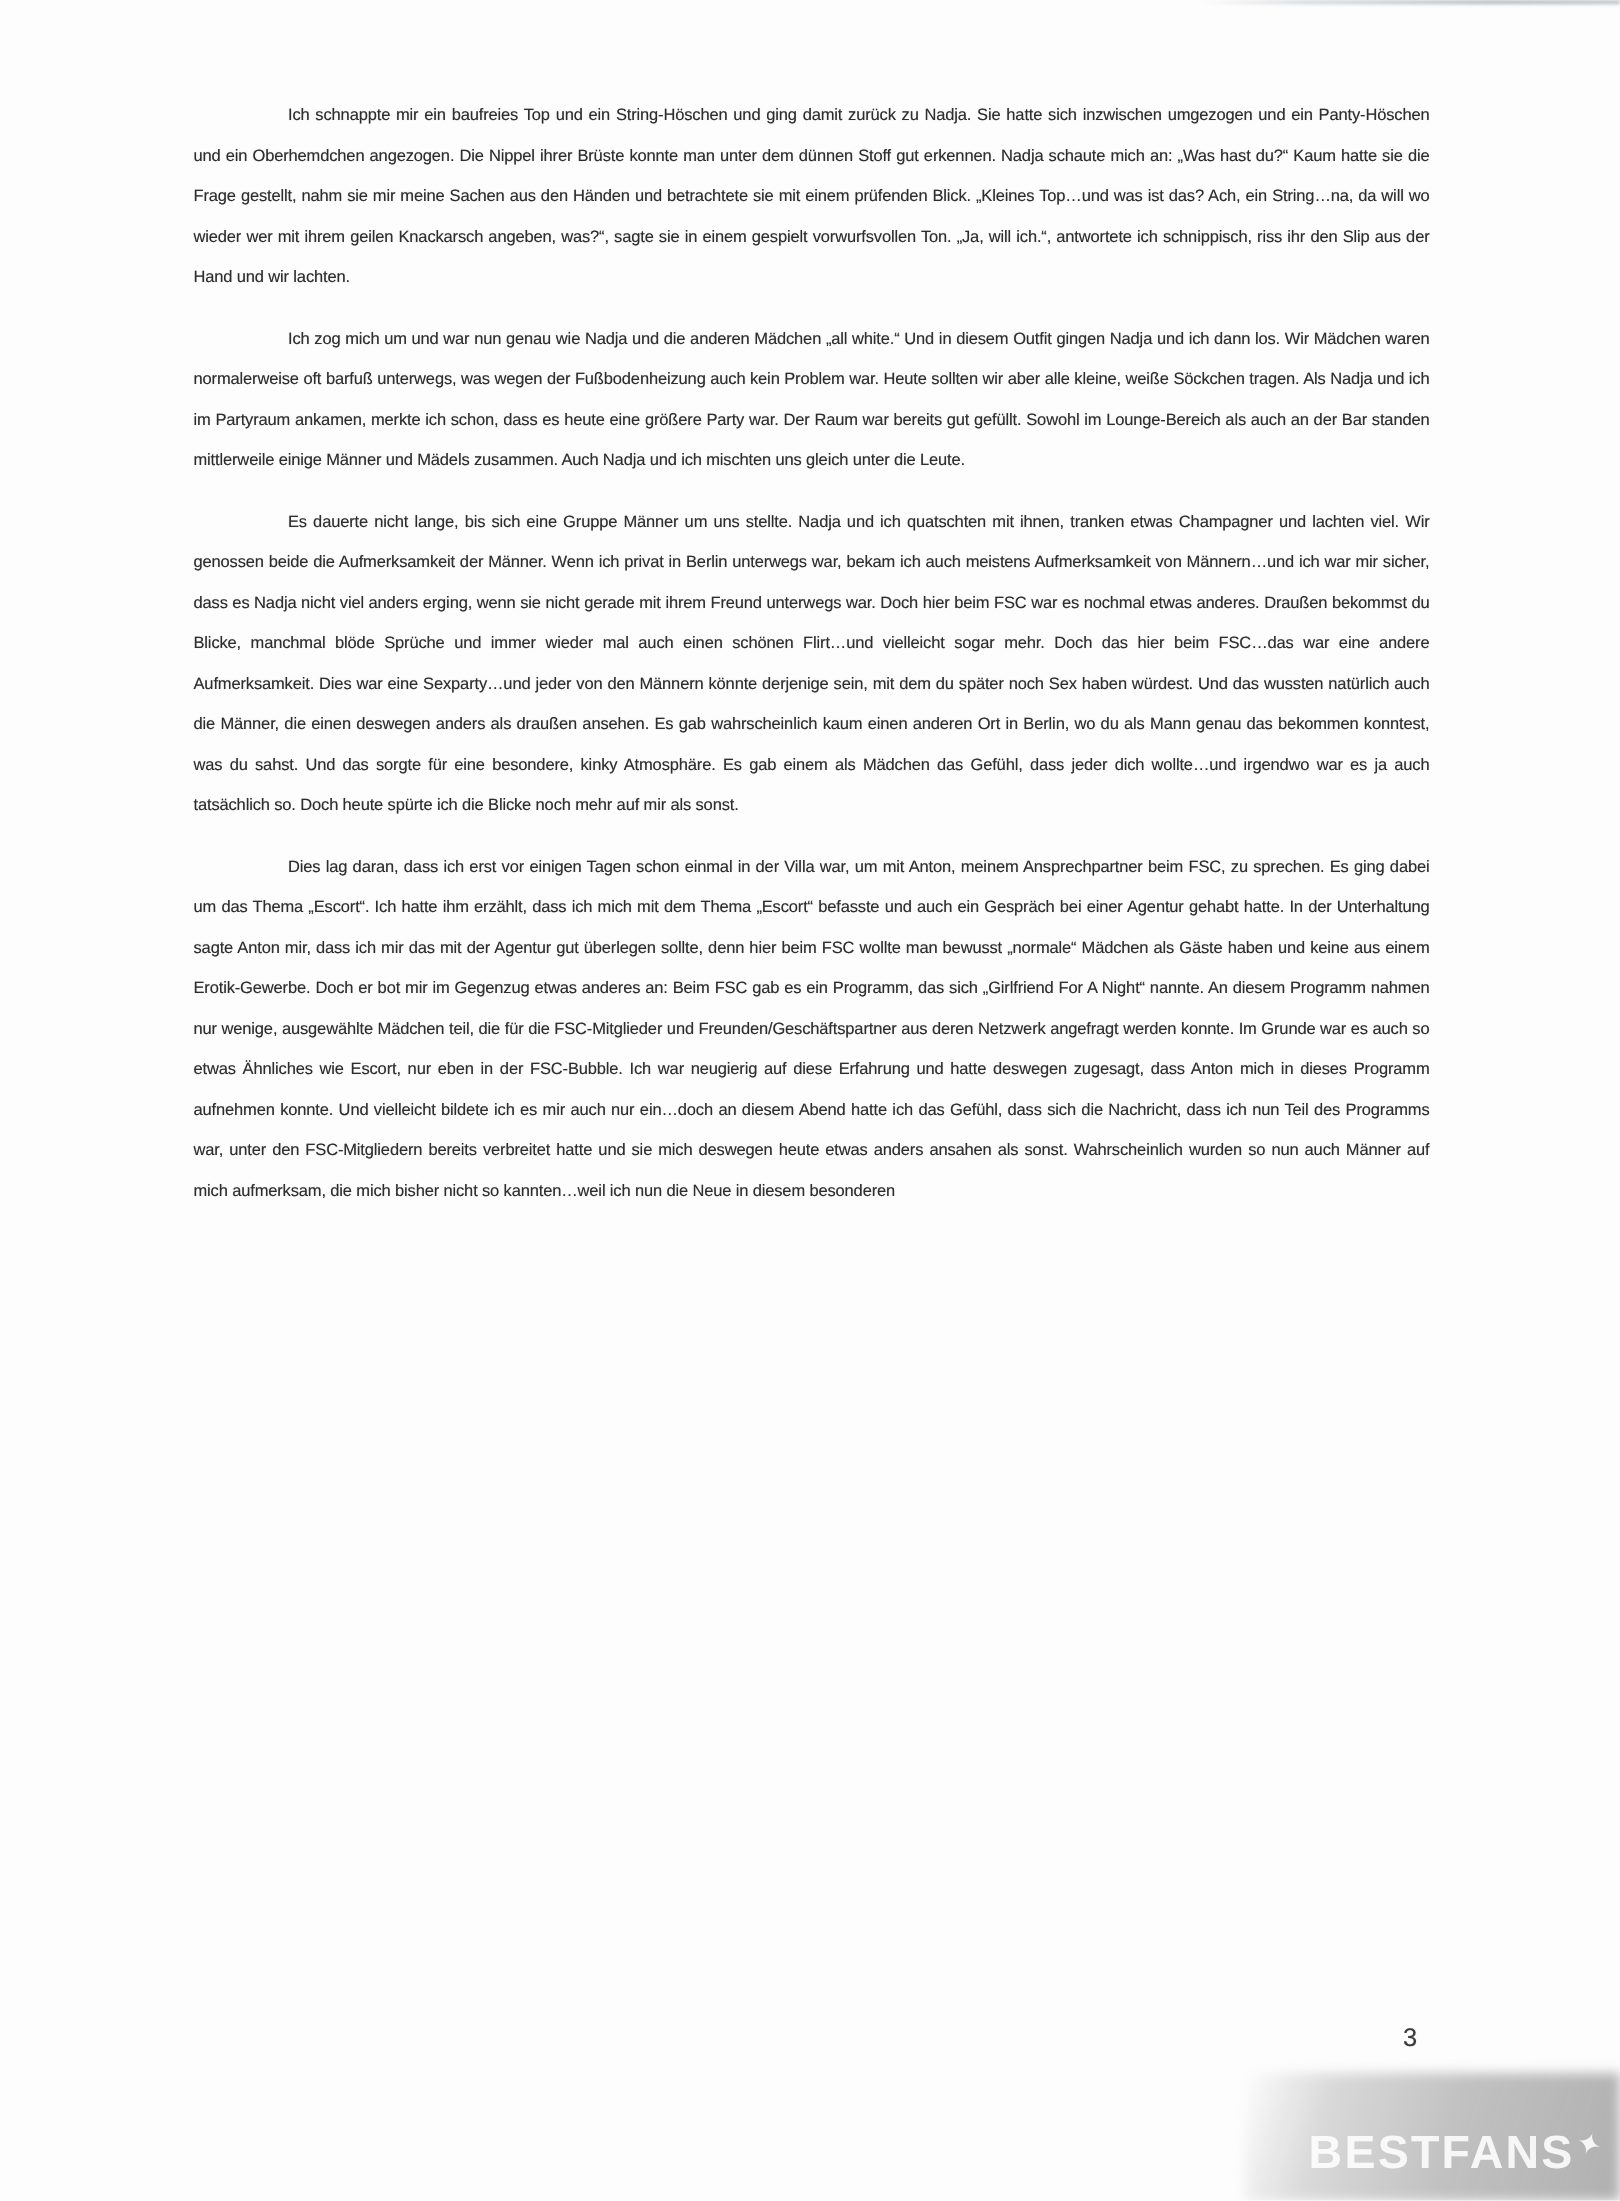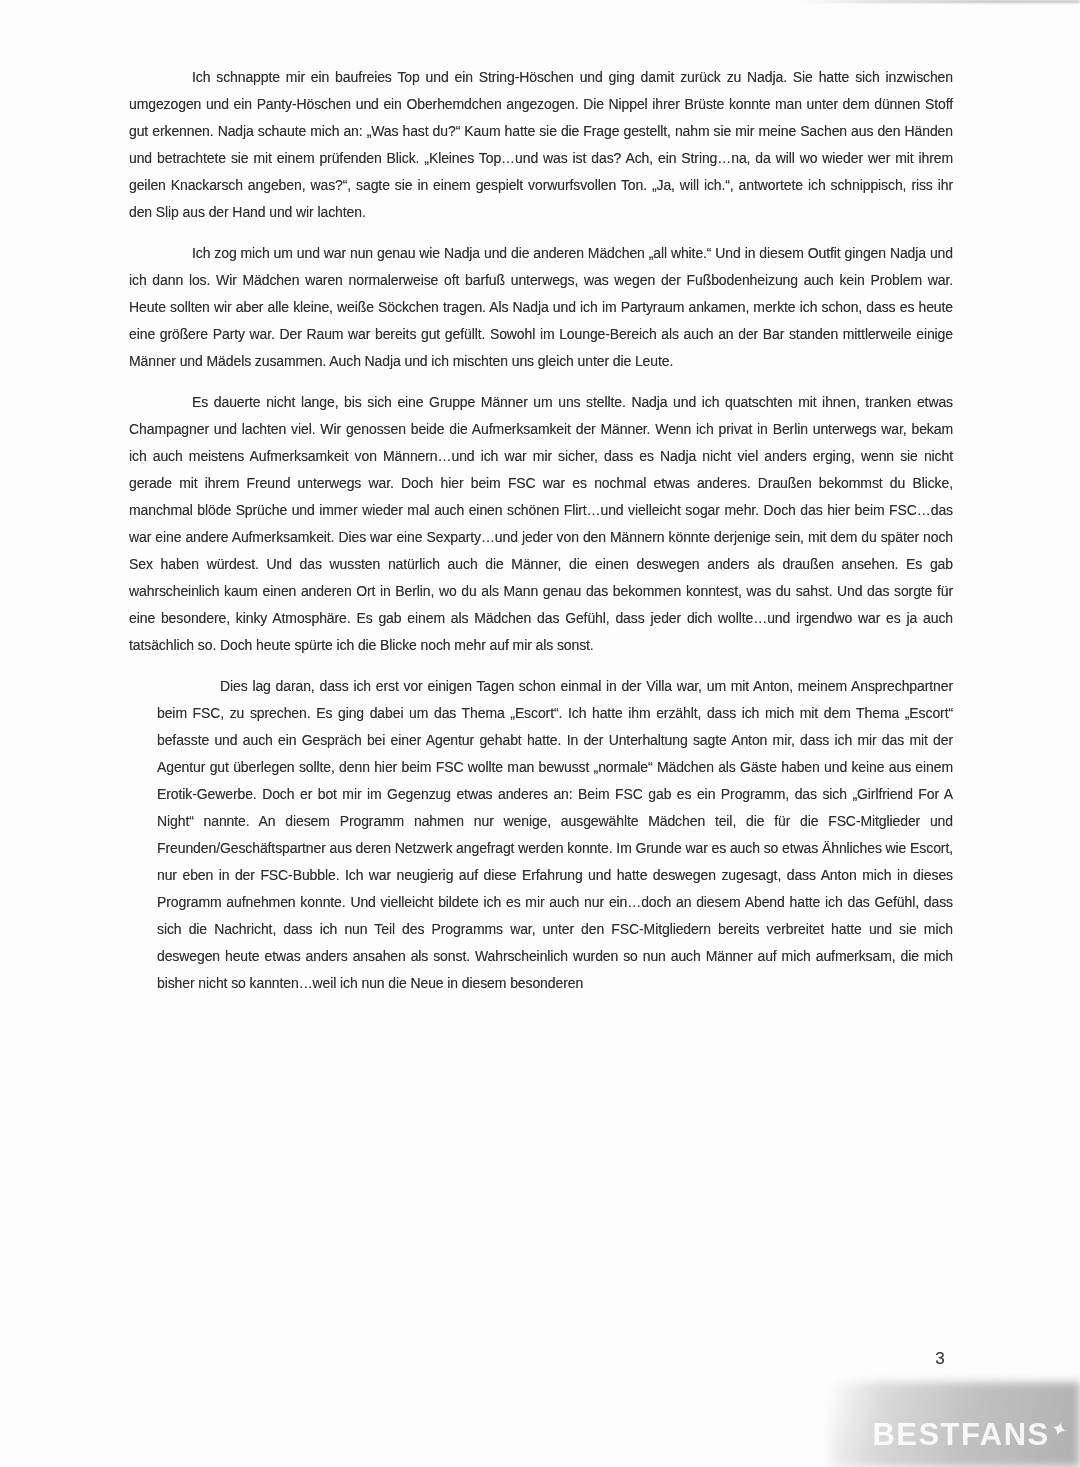--- a/index.html
+++ b/index.html
@@ -37,32 +37,32 @@
       rgba(100,110,125,0.22) 25%,
       rgba(60,70,85,0.32) 70%,
       rgba(60,70,85,0.28) 100%);
     filter: blur(1px);
   }
   .page-text {
     position: absolute;
     left: 129px;
     top: 64px;
     width: 824px;
-    font-size: 14px;
+    font-size: 11px;
     line-height: 27px;
     letter-spacing: -0.1px;
     color: var(--text);
     text-align: justify;
     text-shadow: 0 0 0.5px rgba(70,70,70,0.55);
   }
   .page-text p {
     text-indent: 63px;
     margin-bottom: 14px;
   }
-  .page-text p:last-child { margin-bottom: 0; margin-left: 28px; }
+  .page-text p:last-child { margin-bottom: 0; }
   .page-number {
     position: absolute;
     left: 910px;
     top: 1349px;
     width: 60px;
     text-align: center;
     font-size: 17px;
     color: var(--page-number);
     text-shadow: 0 0 0.5px rgba(70,70,70,0.5);
   }

